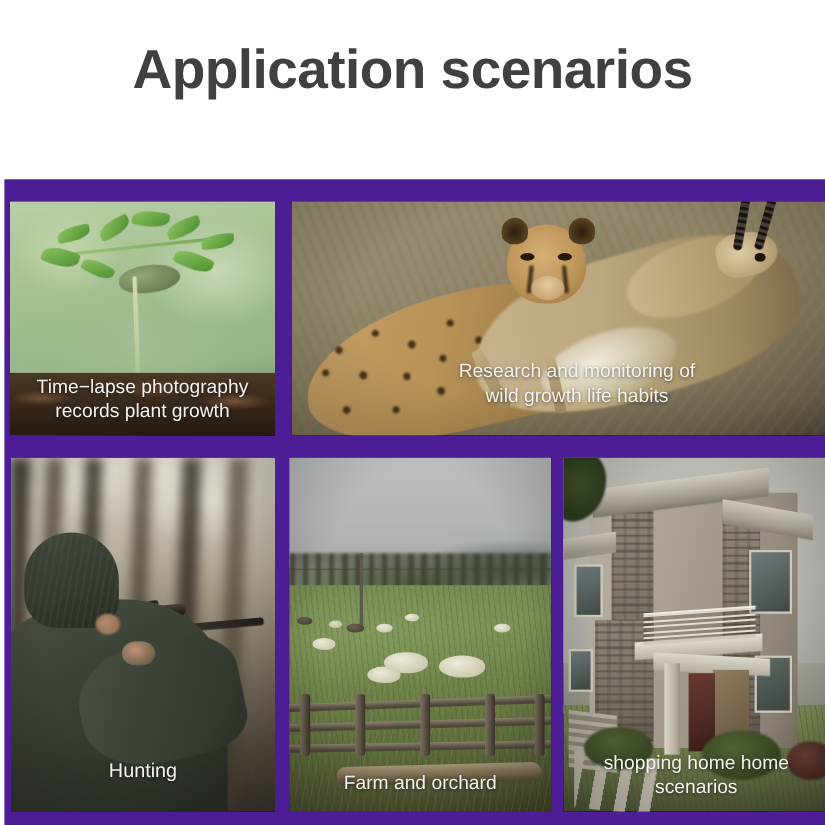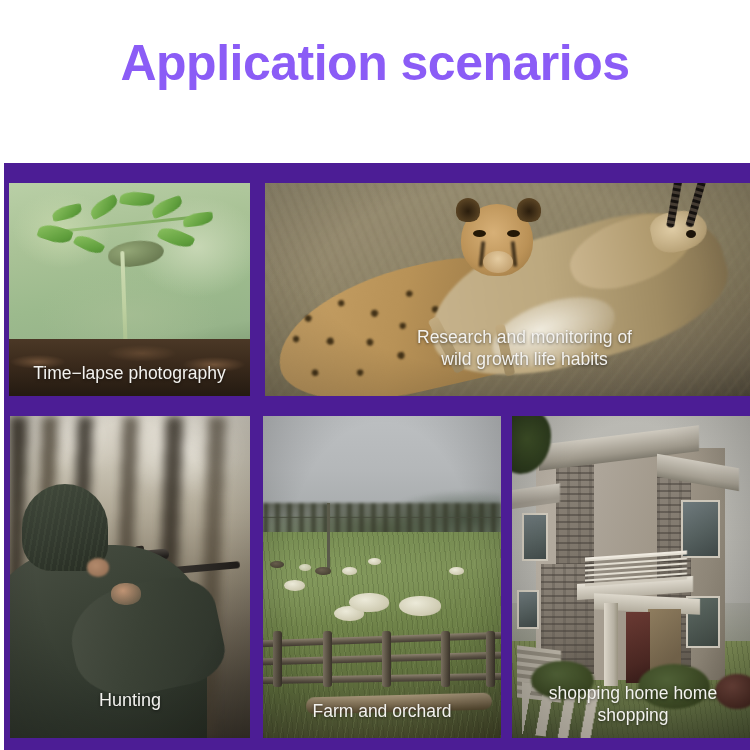--- a/index.html
+++ b/index.html
@@ -28,21 +28,21 @@
     display: flex;
     align-items: flex-start;
     justify-content: center;
   }
   .page-title {
     margin-top: 38px;
     font-family: "Liberation Sans", sans-serif;
     font-size: 50px;
     font-weight: 600;
     letter-spacing: -0.5px;
-    color: #8b5cf6;
+    color: #404040;
     line-height: 1;
     white-space: nowrap;
   }
 
   
   .gallery {
     position: absolute;
     left: 4px; top: 163px;
     width: 750px;
     height: 587px;
@@ -642,20 +642,21 @@
         <div class="leaf lf5"></div>
         <div class="leaf lf6"></div>
         <div class="leaf lf7"></div>
         <div class="leaf lf8"></div>
         <div class="seedpod"></div>
         <div class="stem"></div>
         <div class="soil"></div>
       </div>
       <div class="caption" id="cap-seedling">
         <div>Time−lapse photography</div>
+        <div>records plant growth</div>
       </div>
     </div>
 
     <div class="cell" id="cell-cheetah">
       <div class="photo bg-cheetah">
         <div class="savanna-tex"></div>
         <div class="cheetah-body"></div>
         <div class="cheetah-spots"></div>
         <div class="gazelle-body"></div>
         <div class="gazelle-belly"></div>
@@ -764,18 +765,18 @@
         <div class="steps"></div>
         <div class="path"></div>
         <div class="bush b1"></div>
         <div class="bush b2"></div>
         <div class="bush b3"></div>
         <div class="tree-left"></div>
         <div class="vignette"></div>
       </div>
       <div class="caption" id="cap-construction">
         <div>shopping home home</div>
-        <div>shopping</div>
+        <div>scenarios</div>
       </div>
     </div>
 
   </div>
 </div>
 
 </body></html>

